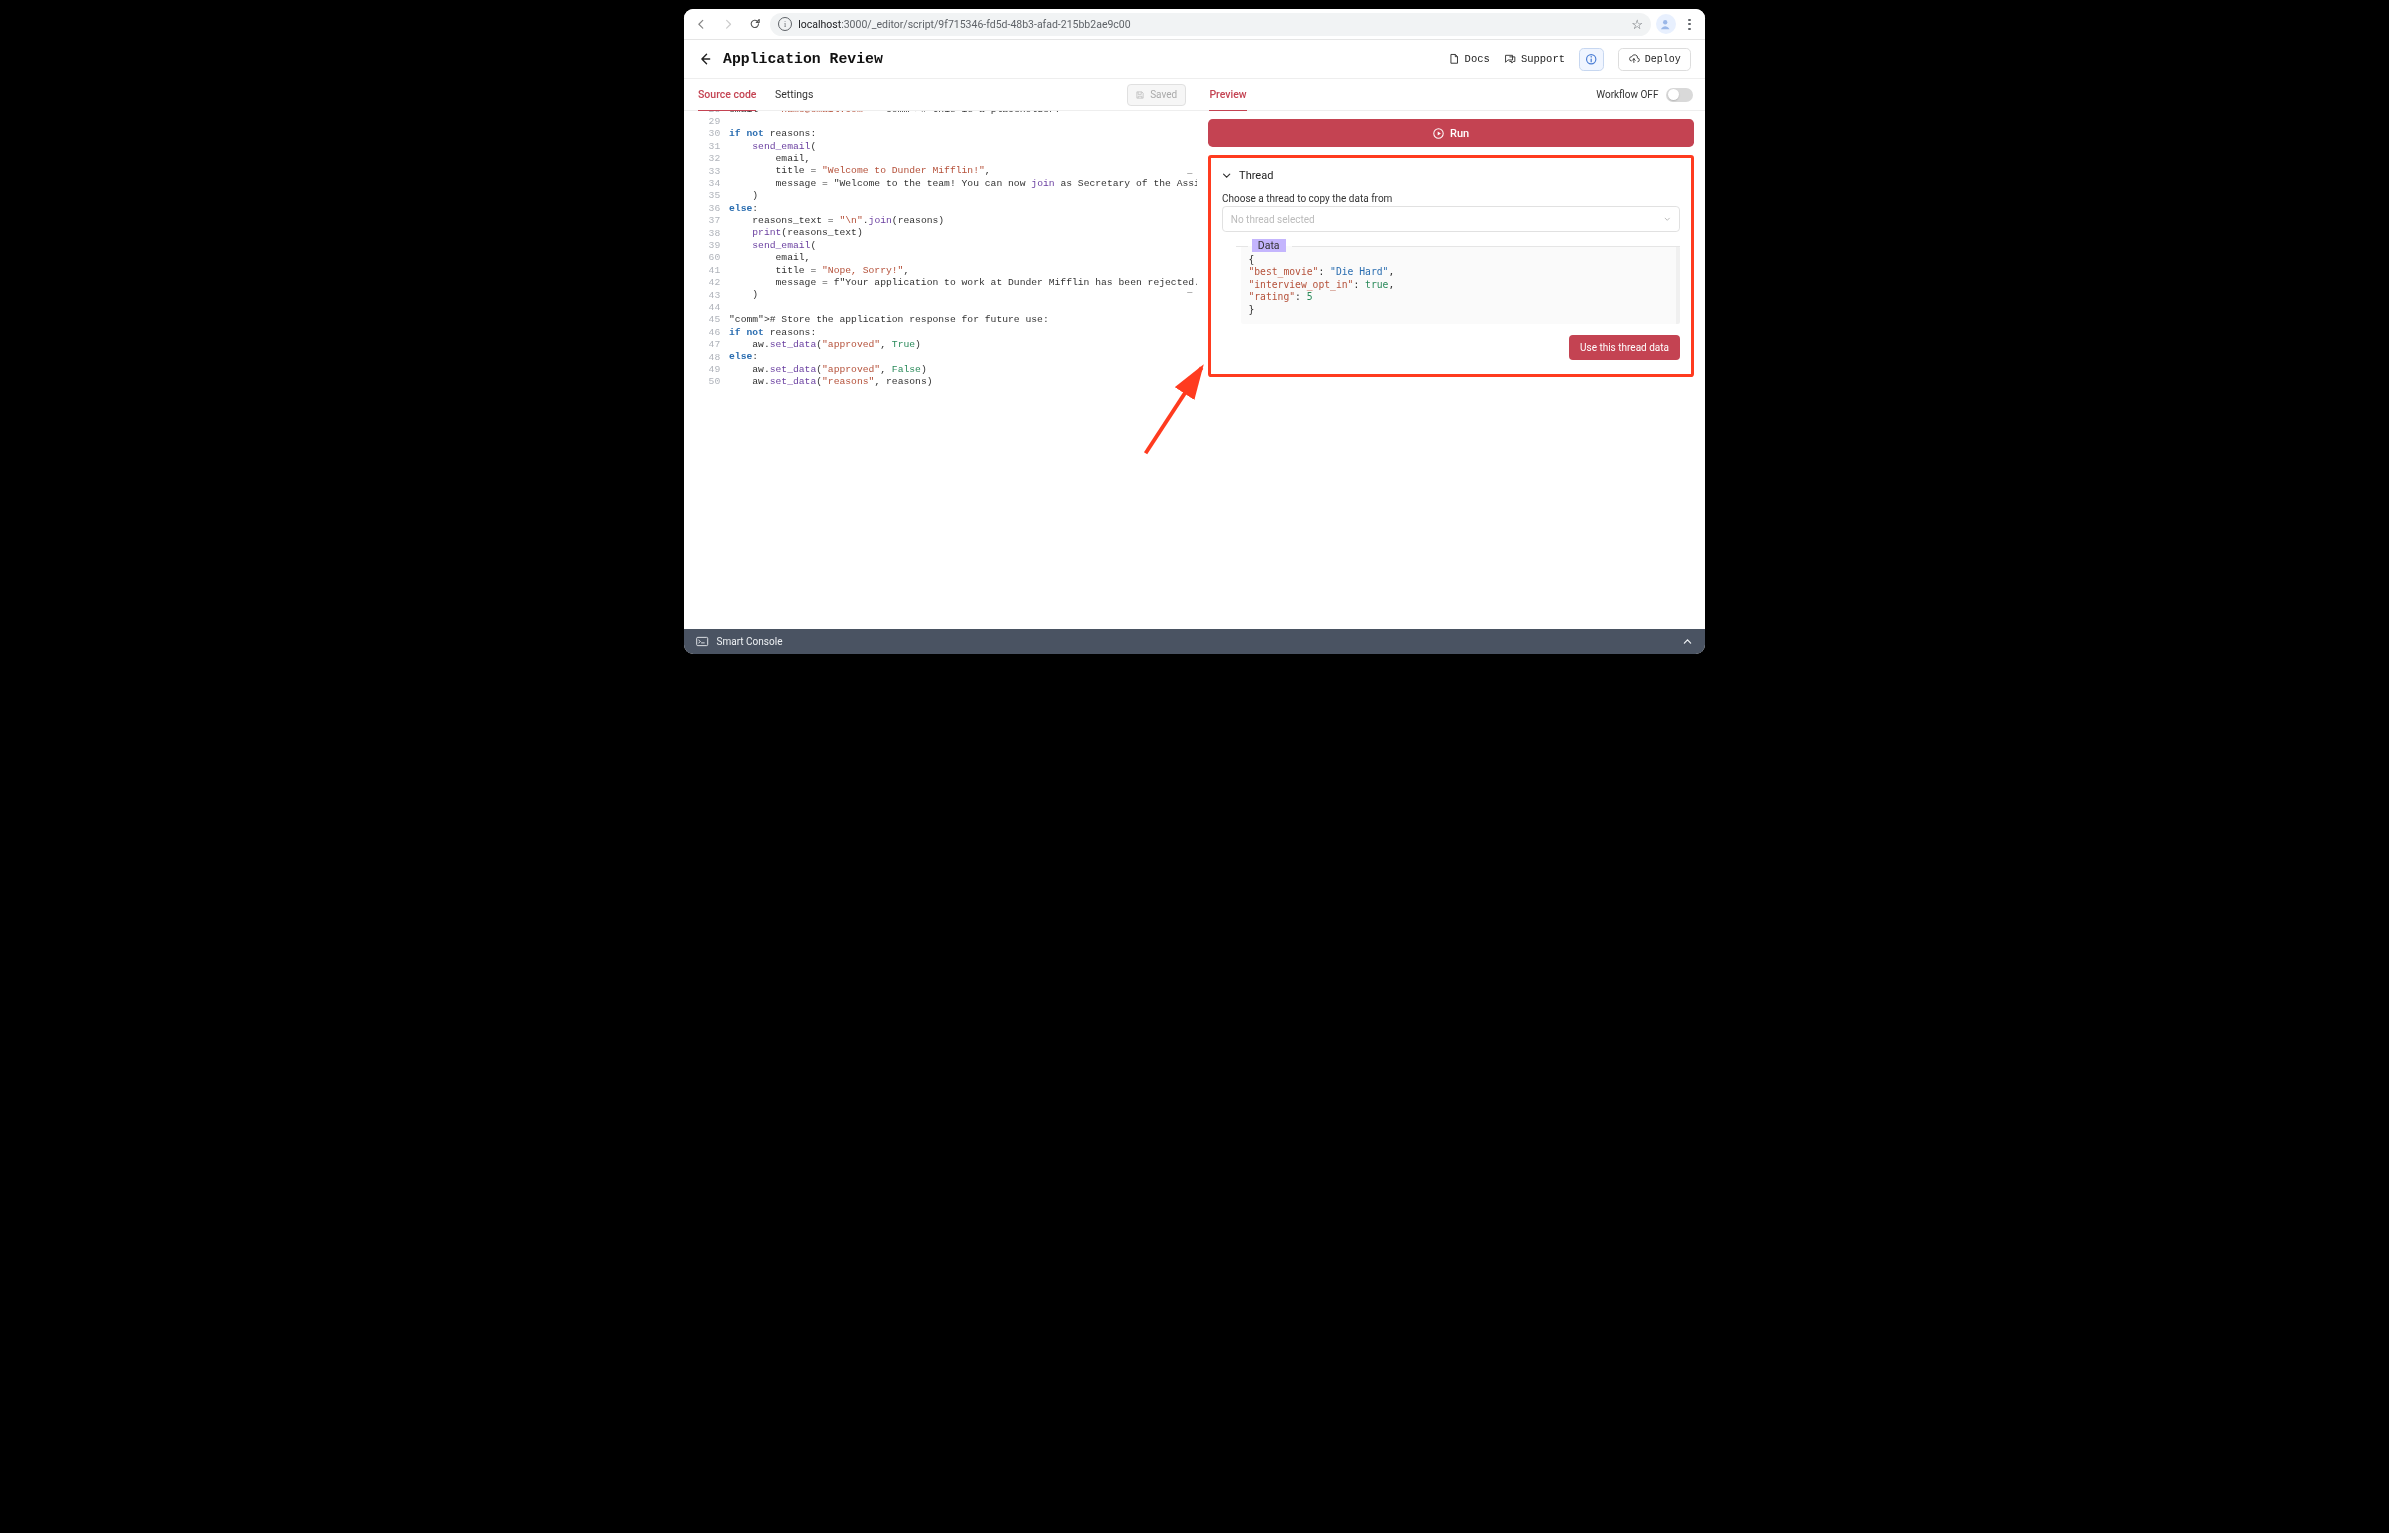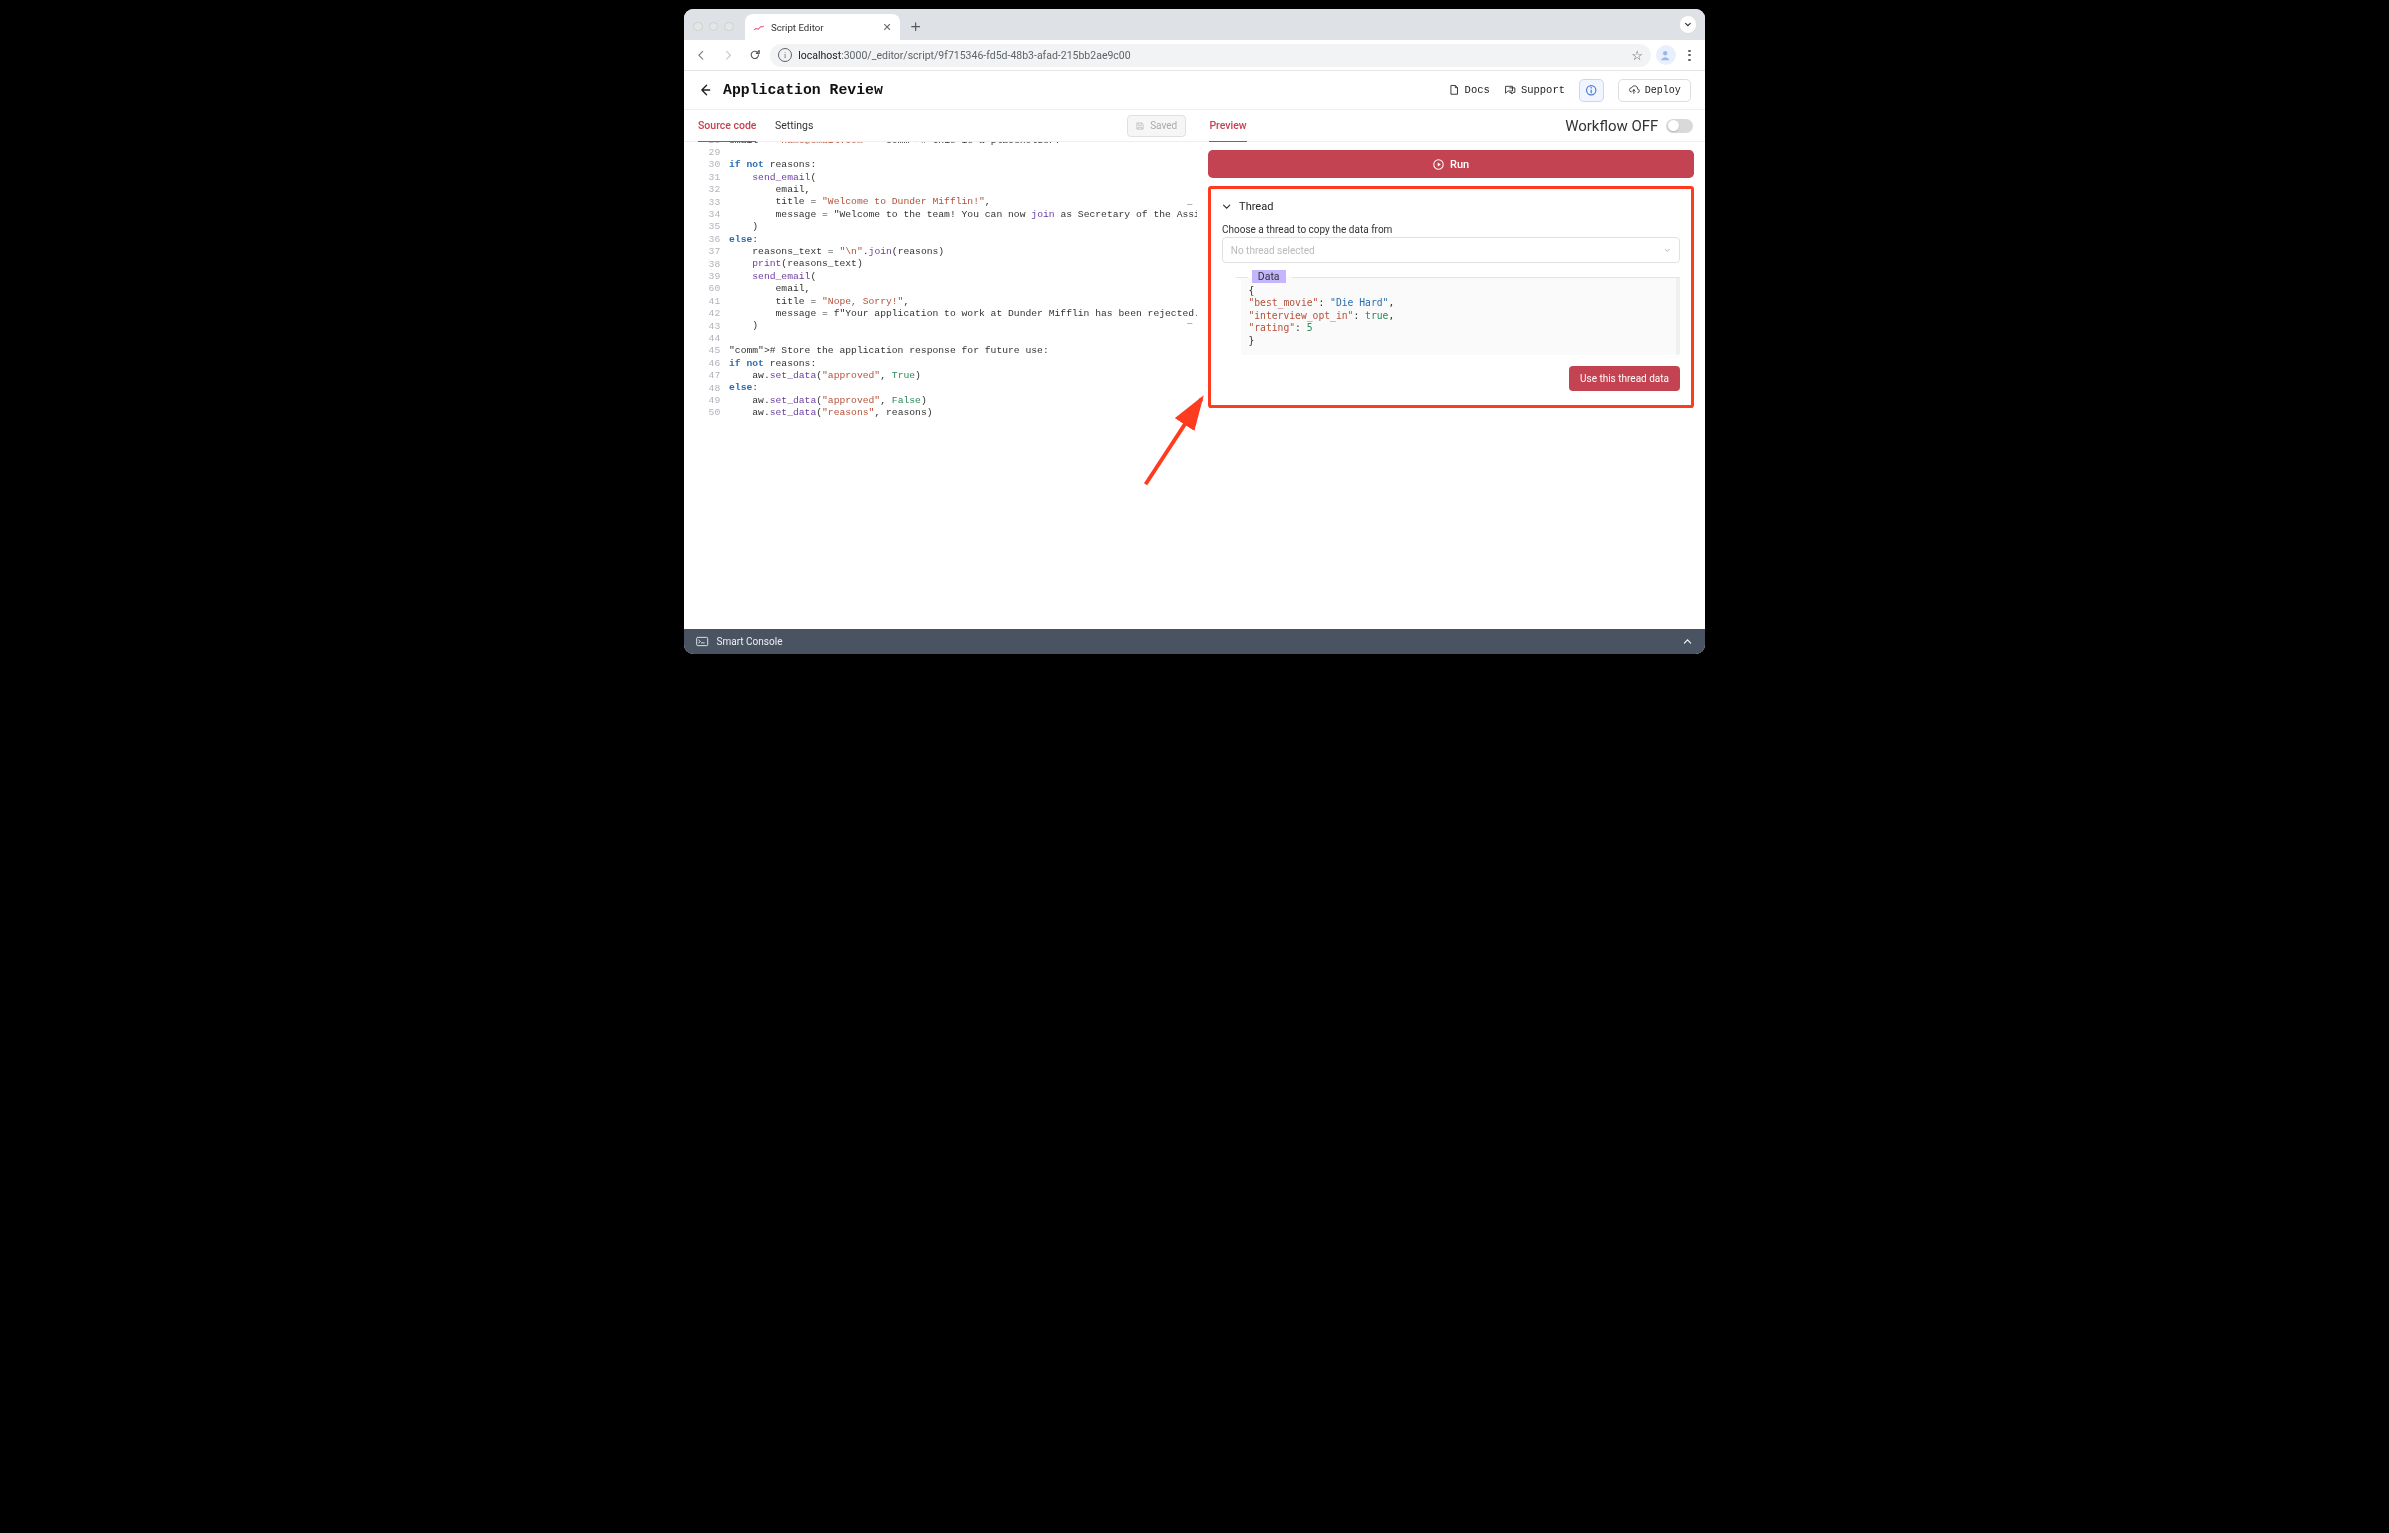--- a/index.html
+++ b/index.html
@@ -40,21 +40,21 @@
 
 
 .subrow { display:flex; border-bottom:0.8px solid #eee; }
 .subrow .left, .subrow .right { display:flex; align-items:center; }
 .subrow .left { flex: 0 0 513px; gap: 18.6px; padding-left: 14px; position: relative; height: 31px;}
 .subrow .right { flex:1; padding-left: 12.4px; padding-right:12.4px; height:31px; justify-content:space-between;}
 .subtab { font-size: 10.5px; color:#333; height:100%; display:flex; align-items:center; position:relative; cursor:pointer;}
 .subtab.active { color:#c44352; font-weight:500;}
 .subtab.active::after { content:""; position:absolute; bottom:-0.8px; left:0; right:0; height:1.6px; background:#c44352;}
 .saved-pill { margin-left:auto; margin-right: 11px; height:22px; border:0.8px solid #e0e0e0; border-radius:3.9px; background:#f6f6f6; color:#aaa; display:flex; align-items:center; gap:4.7px; padding:0 7.8px; font-size:10px;}
-.workflow-off { font-size:15px; color:#333; display:flex; align-items:center; gap:7.8px;}
+.workflow-off { font-size:10px; color:#333; display:flex; align-items:center; gap:7.8px;}
 .toggle { width:26.4px; height:14px; background:#d9d9d9; border-radius:7.8px; position:relative;}
 .toggle::after { content:""; position:absolute; left:1.6px; top:1.6px; width:11px; height:11px; border-radius:50%; background:#fff; box-shadow:0 0.8px 1.6px rgba(0,0,0,.2);}
 
 
 .main { flex:1; display:flex; overflow:hidden; background:#fff;}
 .leftpane { width:513px; display:flex; flex-direction:column; border-right: 0px solid #eee;}
 .rightpane { flex:1; display:flex; flex-direction:column; padding: 7.8px 11px 0 11px; position:relative;}
 
 
 .filerow { display:flex; align-items:center; padding: 7.8px 11px 6.2px 11px; gap: 6.2px;}
@@ -93,46 +93,20 @@
 .footer { height:25px; background:#4a5362; color:#eef1f4; display:flex; align-items:center; padding:0 12.4px; font-size:10px; gap:7.8px;}
 .footer .chev { margin-left:auto;}
 
 svg { display:block; }
 </style>
 </head>
 <body>
 
 <div class="window">
 
-  <div class="tabbar">
-    <div class="traffic">
-      <div class="tdot"></div>
-      <div class="tdot"></div>
-      <div class="tdot"></div>
-    </div>
-    <div class="tab">
-      <span class="tab-favicon">
-        <svg width="11" height="11" viewBox="0 0 24 24">
-            <path d="M3 17 C7 10, 11 20, 15 12 C18 7, 21 14, 23 9" stroke="#d14" stroke-width="2" fill="none" stroke-linecap="round"></path>
-          </svg>
-      </span>
-      <span>Script Editor</span>
-      <span class="tab-close">✕</span>
-    </div>
-    <div class="newtab">
-      <svg width="9.3" height="9.3" viewBox="0 0 12 12">
-          <path d="M6 1v10M1 6h10" stroke="#555" stroke-width="1.5" stroke-linecap="round"></path>
-        </svg>
-    </div>
-    <div class="tabbar-dd">
-      <svg width="7.8" height="7.8" viewBox="0 0 10 10">
-          <path d="M2 3l3 3 3-3" stroke="#333" stroke-width="1.5" fill="none" stroke-linecap="round"></path>
-        </svg>
-    </div>
-  </div>
 
   <div class="urlbar">
     <div class="navbtn">
         <svg width="12.4" height="12.4" viewBox="0 0 16 16">
           <path d="M10 3 5 8l5 5" stroke="#888" stroke-width="1.6" fill="none" stroke-linecap="round" stroke-linejoin="round"></path>
         </svg>
       </div>
     <div class="navbtn">
         <svg width="12.4" height="12.4" viewBox="0 0 16 16">
           <path d="M6 3l5 5-5 5" stroke="#ccc" stroke-width="1.6" fill="none" stroke-linecap="round" stroke-linejoin="round"></path>

